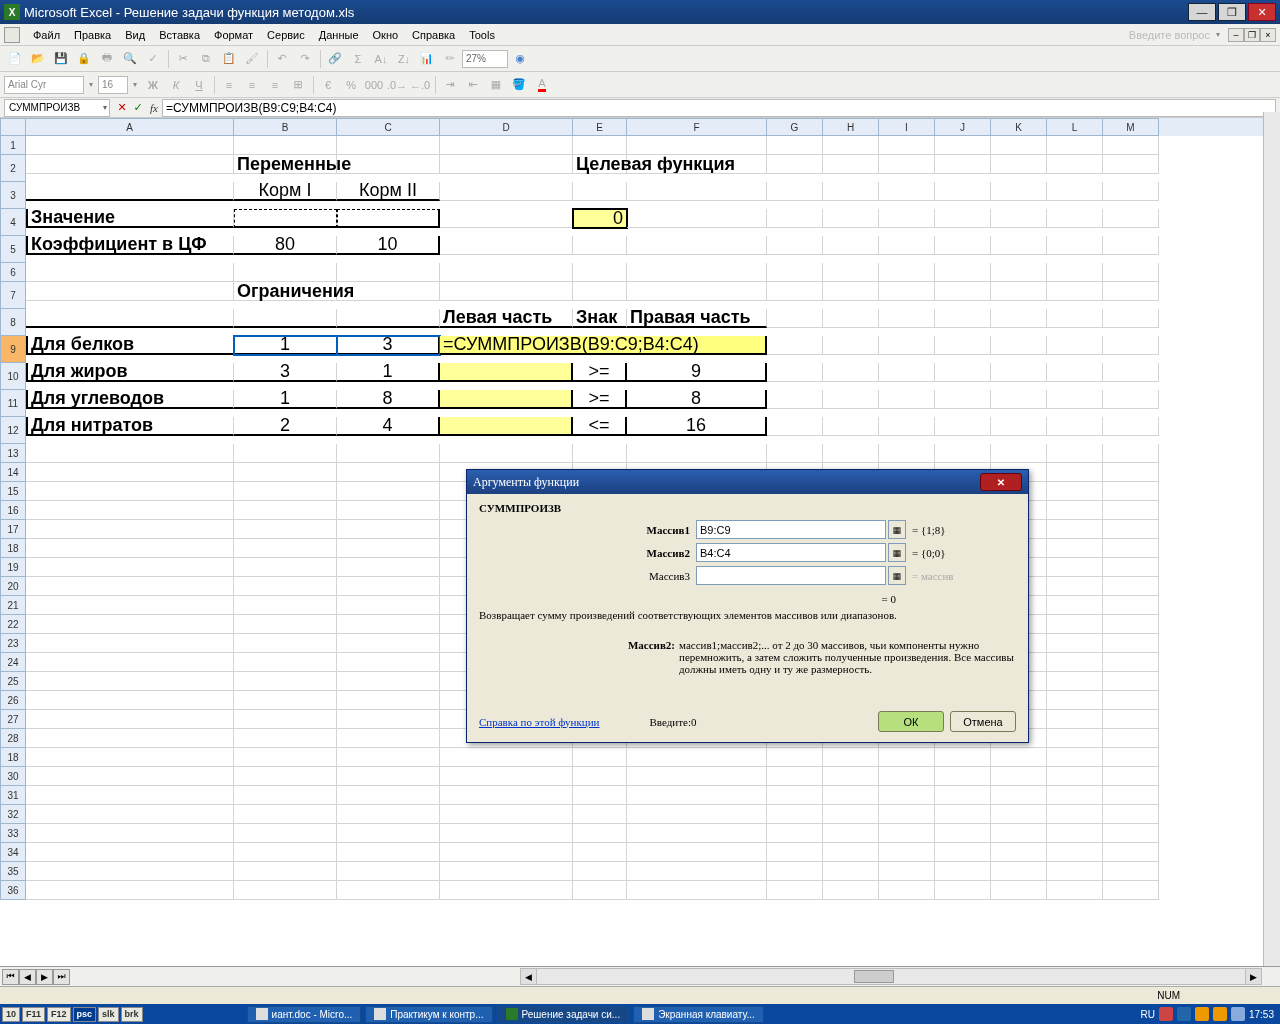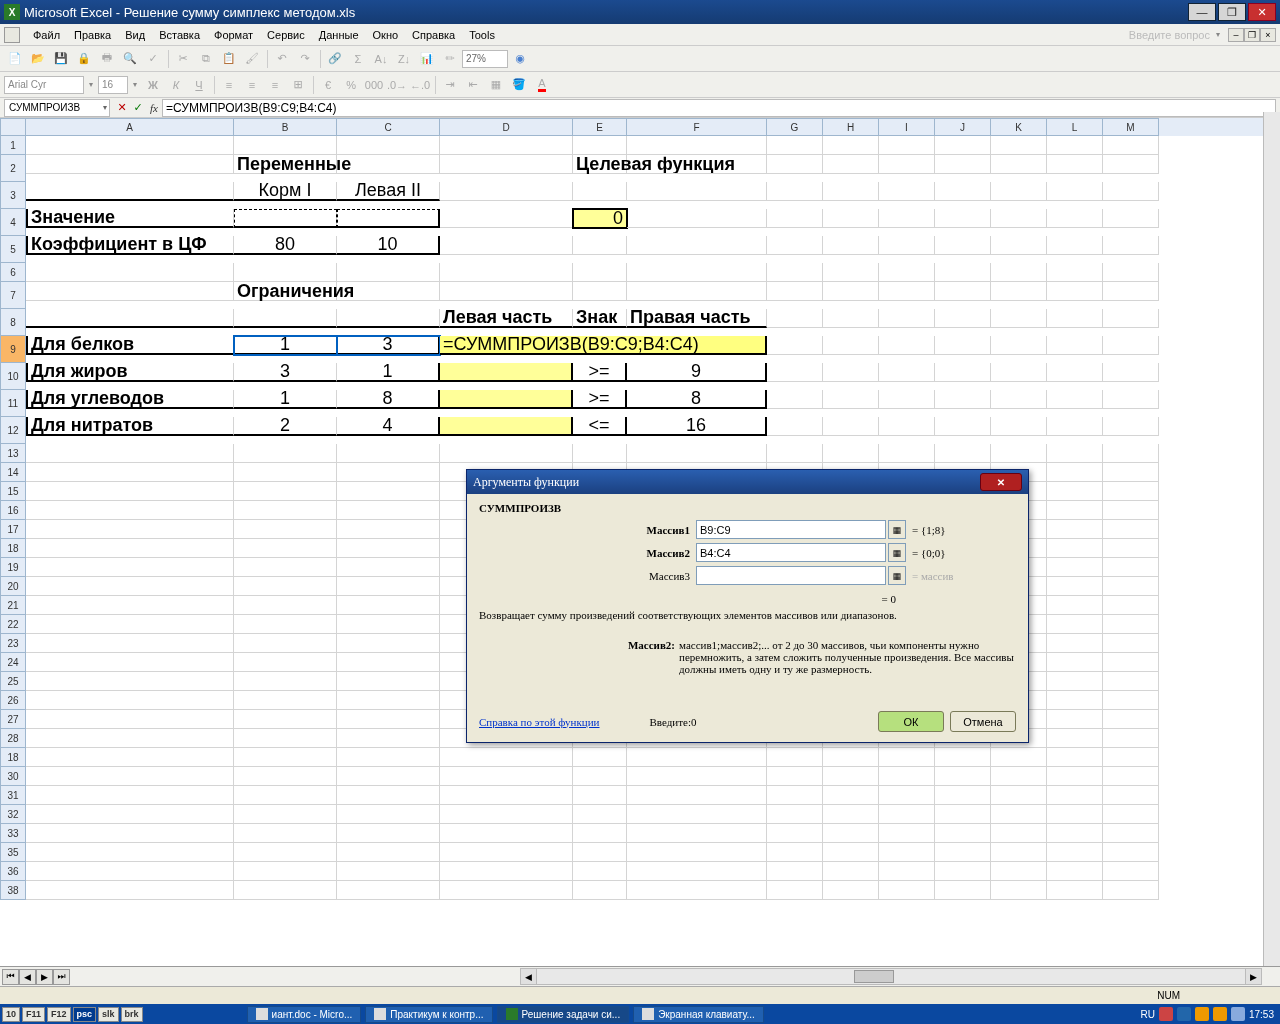--- a/index.html
+++ b/index.html
@@ -101,21 +101,21 @@
   .small-wins { position:absolute; bottom:40px; left:184px; display:flex; gap:2px; }
   .small-wins .sw{width:20px;height:14px;border:1px solid #888;background:#e0e0e0;font-size:8px;display:flex;align-items:center;justify-content:center;}
   
   .vscroll { position:absolute; right:0; top:112px; bottom:58px; width:17px; background:#e8e8e8; border-left:1px solid #bbb; }
 </style>
 </head>
 <body>
 
 <div class="titlebar">
   <span class="icon">X</span>
-  <span class="title">Microsoft Excel - Решение сумму симплекс методом.xls</span>
+  <span class="title">Microsoft Excel - Решение задачи функция методом.xls</span>
   <div class="winbtns">
     <div class="winbtn min">—</div>
     <div class="winbtn max">❐</div>
     <div class="winbtn close">✕</div>
   </div>
 </div>
 
 <div class="menubar">
   <span class="doc-icon"></span>
   <span class="mitem">Файл</span>
@@ -261,21 +261,21 @@
         <div class="cell" style="width:56px"></div>
         <div class="cell" style="width:56px"></div>
         <div class="cell" style="width:56px"></div>
         <div class="cell" style="width:56px"></div>
       </div>
 
     <div class="grow" style="height:27px">
         <div class="row-header">3</div>
         <div class="cell" style="width:208px;border-bottom:2px solid #000"></div>
         <div class="cell c" style="width:103px;font-size:18px;border-bottom:2px solid #000">Корм I</div>
-        <div class="cell c" style="width:103px;font-size:18px;border-bottom:2px solid #000">Левая II</div>
+        <div class="cell c" style="width:103px;font-size:18px;border-bottom:2px solid #000">Корм II</div>
         <div class="cell" style="width:133px"></div>
         <div class="cell" style="width:54px"></div>
         <div class="cell" style="width:140px"></div>
         <div class="cell" style="width:56px"></div>
         <div class="cell" style="width:56px"></div>
         <div class="cell" style="width:56px"></div>
         <div class="cell" style="width:56px"></div>
         <div class="cell" style="width:56px"></div>
         <div class="cell" style="width:56px"></div>
         <div class="cell" style="width:56px"></div>
@@ -762,53 +762,53 @@
         <div class="cell" style="width: 140px;"></div>
         <div class="cell" style="width: 56px;"></div>
         <div class="cell" style="width: 56px;"></div>
         <div class="cell" style="width: 56px;"></div>
         <div class="cell" style="width: 56px;"></div>
         <div class="cell" style="width: 56px;"></div>
         <div class="cell" style="width: 56px;"></div>
         <div class="cell" style="width: 56px;"></div>
       </div>
       <div class="grow">
+        <div class="row-header">34</div>
+        <div class="cell" style="width: 208px;"></div>
+        <div class="cell" style="width: 103px;"></div>
+        <div class="cell" style="width: 103px;"></div>
+        <div class="cell" style="width: 133px;"></div>
+        <div class="cell" style="width: 54px;"></div>
+        <div class="cell" style="width: 140px;"></div>
+        <div class="cell" style="width: 56px;"></div>
+        <div class="cell" style="width: 56px;"></div>
+        <div class="cell" style="width: 56px;"></div>
+        <div class="cell" style="width: 56px;"></div>
+        <div class="cell" style="width: 56px;"></div>
+        <div class="cell" style="width: 56px;"></div>
+        <div class="cell" style="width: 56px;"></div>
+      </div>
+      <div class="grow">
         <div class="row-header">35</div>
         <div class="cell" style="width: 208px;"></div>
         <div class="cell" style="width: 103px;"></div>
         <div class="cell" style="width: 103px;"></div>
         <div class="cell" style="width: 133px;"></div>
         <div class="cell" style="width: 54px;"></div>
         <div class="cell" style="width: 140px;"></div>
         <div class="cell" style="width: 56px;"></div>
         <div class="cell" style="width: 56px;"></div>
         <div class="cell" style="width: 56px;"></div>
         <div class="cell" style="width: 56px;"></div>
         <div class="cell" style="width: 56px;"></div>
         <div class="cell" style="width: 56px;"></div>
         <div class="cell" style="width: 56px;"></div>
       </div>
       <div class="grow">
         <div class="row-header">36</div>
-        <div class="cell" style="width: 208px;"></div>
-        <div class="cell" style="width: 103px;"></div>
-        <div class="cell" style="width: 103px;"></div>
-        <div class="cell" style="width: 133px;"></div>
-        <div class="cell" style="width: 54px;"></div>
-        <div class="cell" style="width: 140px;"></div>
-        <div class="cell" style="width: 56px;"></div>
-        <div class="cell" style="width: 56px;"></div>
-        <div class="cell" style="width: 56px;"></div>
-        <div class="cell" style="width: 56px;"></div>
-        <div class="cell" style="width: 56px;"></div>
-        <div class="cell" style="width: 56px;"></div>
-        <div class="cell" style="width: 56px;"></div>
-      </div>
-      <div class="grow">
-        <div class="row-header">38</div>
         <div class="cell" style="width: 208px;"></div>
         <div class="cell" style="width: 103px;"></div>
         <div class="cell" style="width: 103px;"></div>
         <div class="cell" style="width: 133px;"></div>
         <div class="cell" style="width: 54px;"></div>
         <div class="cell" style="width: 140px;"></div>
         <div class="cell" style="width: 56px;"></div>
         <div class="cell" style="width: 56px;"></div>
         <div class="cell" style="width: 56px;"></div>
         <div class="cell" style="width: 56px;"></div>

